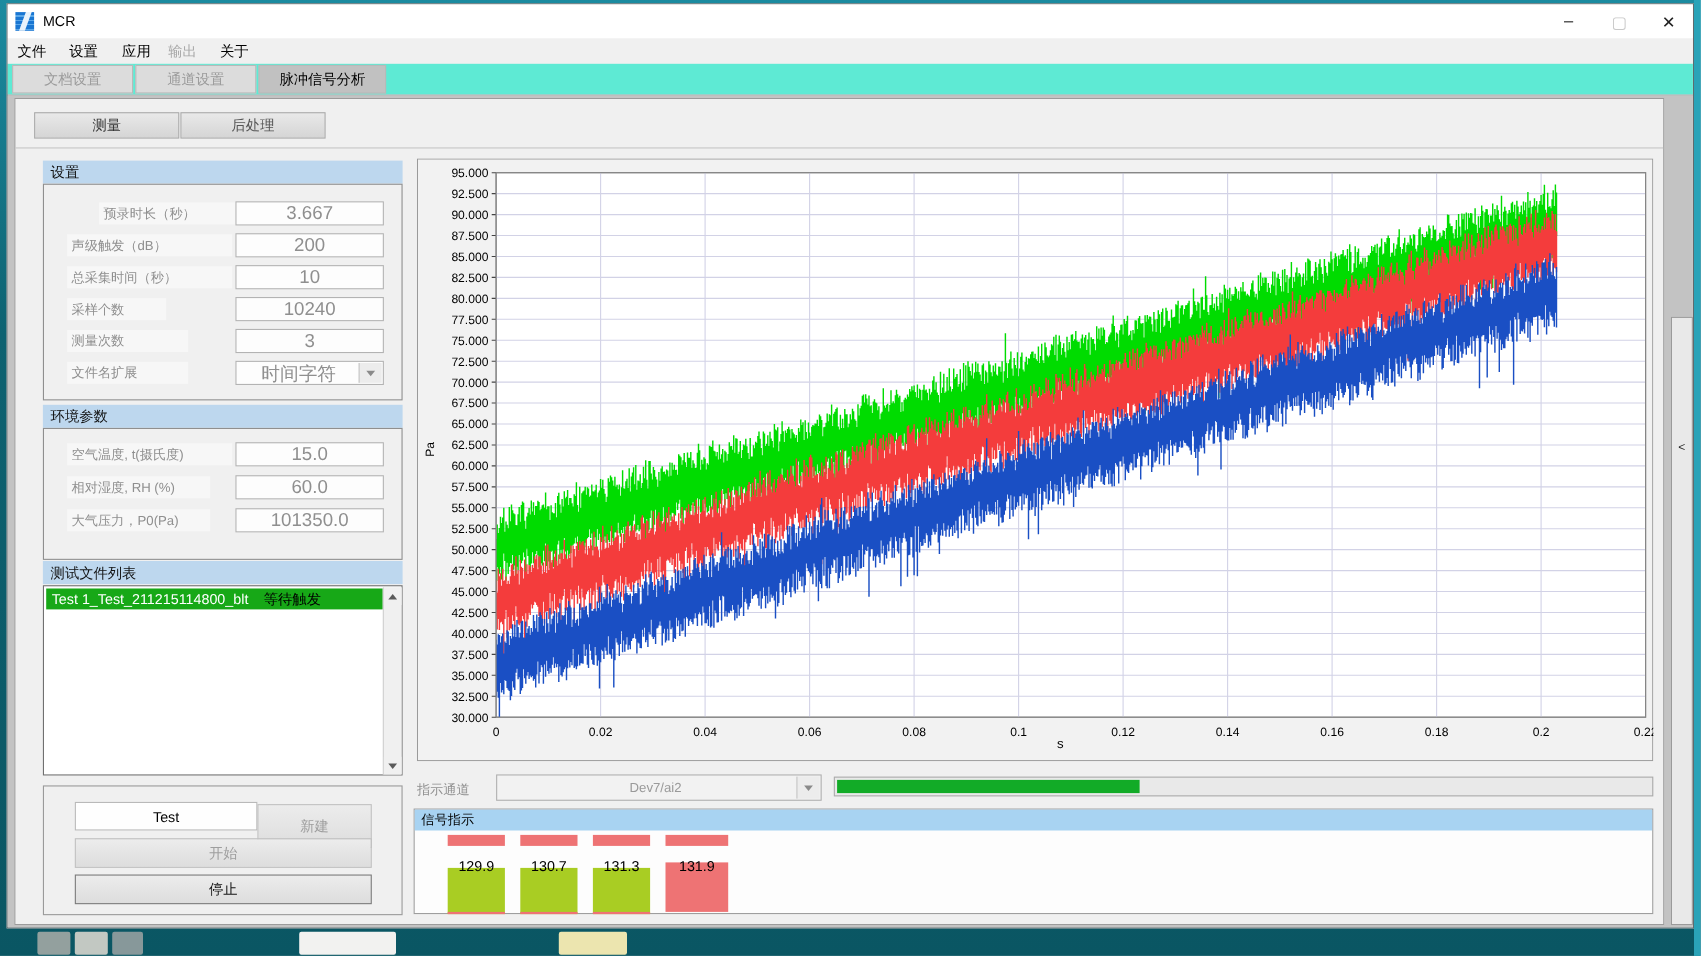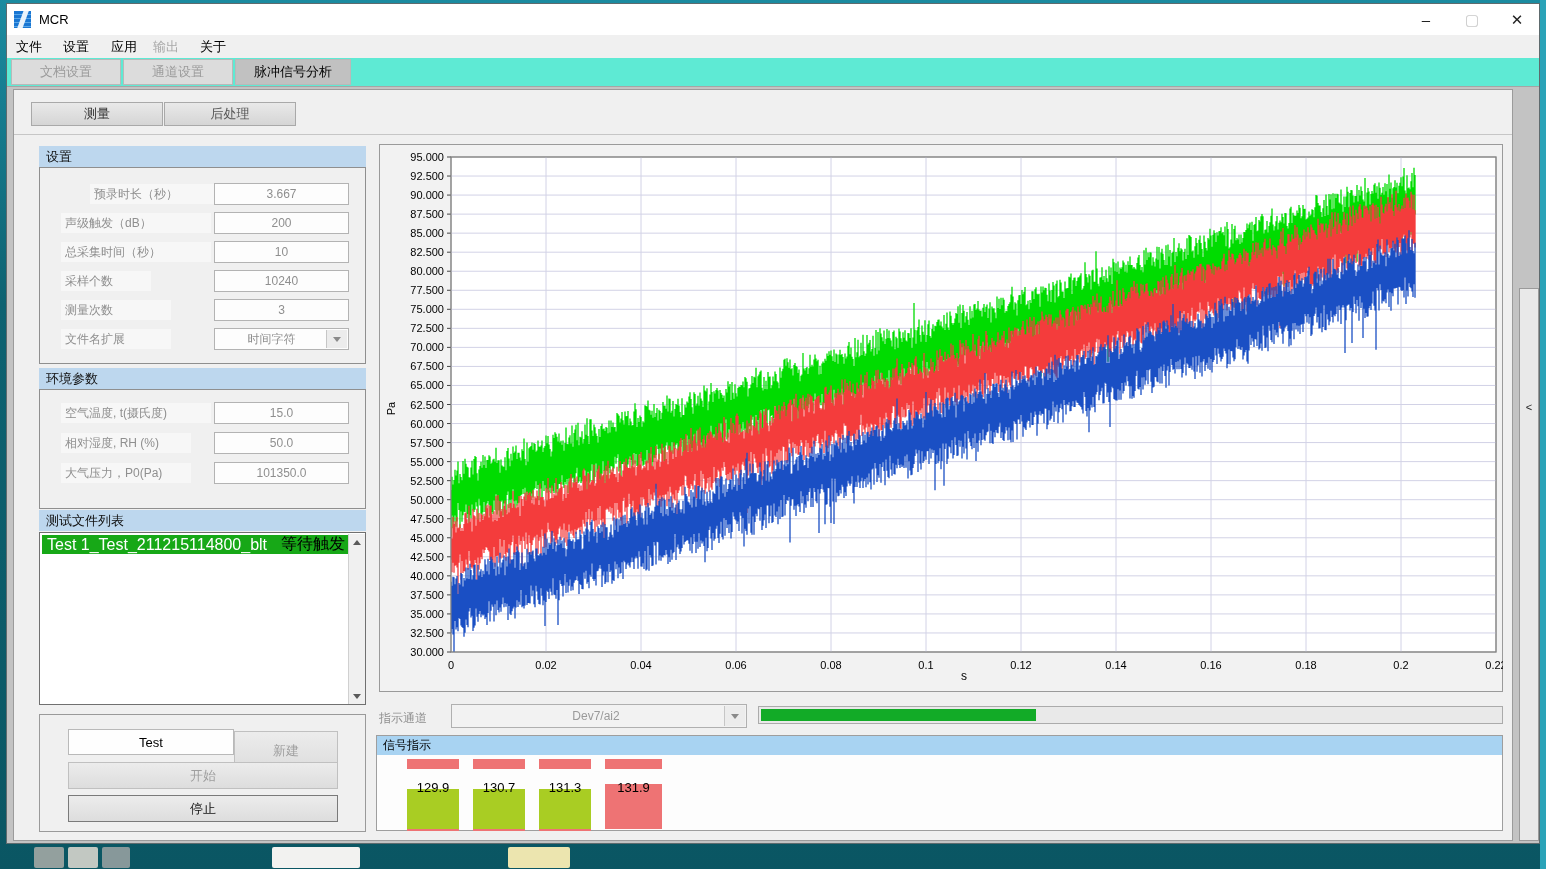--- a/index.html
+++ b/index.html
@@ -29,27 +29,27 @@
   .strip-line{left:0;top:82px;width:1532px;height:1px;background:#a5a5a5;}
   .client{left:0;top:83px;width:1532px;height:756px;background:#c3c3c3;}
   .frame{left:6px;top:85px;width:1500px;height:752px;background:#f0f0f0;border:1px solid #9b9b9b;}
   .subtab{height:24px;background:linear-gradient(180deg,#e9e9e9,#d5d5d5);border:1px solid #a9a9a9;
       display:flex;align-items:center;justify-content:center;font-size:13px;color:#333;text-align:center;}
   .subtab.inactive{color:#555;}
   .divider{background:#c6c6c6;height:1px;}
   .grp-header{height:21px;background:#bdd7ee;color:#111;font-size:13px;display:flex;align-items:center;padding-left:7px;}
   .grp-body{background:#f0f0f0;border:1px solid #8f8f8f;}
   .fld-label{height:20px;background:#f7f7f7;color:#8f8f8f;font-size:12px;display:flex;align-items:center;padding-left:4px;}
-  .fld-value{height:22px;background:#fdfdfd;border:1px solid #b3b3b3;color:#8f8f8f;font-size:12px;
+  .fld-value{height:22px;background:#fdfdfd;border:1px solid #b3b3b3;color:#8f8f8f;font-size:17px;
       display:flex;align-items:center;justify-content:center;}
   .dd-arrow-box{position:absolute;right:1px;top:1px;bottom:1px;width:20px;background:#ececec;border-left:1px solid #c6c6c6;
       display:flex;align-items:center;justify-content:center;}
   .chev{width:0;height:0;border-left:4px solid transparent;border-right:4px solid transparent;border-top:5px solid #8a8a8a;}
   .listbox{background:#ffffff;border:1px solid #707070;}
-  .listrow{background:#17a817;height:19px;display:flex;align-items:center;font-size:16px;}
+  .listrow{background:#17a817;height:19px;display:flex;align-items:center;font-size:13px;}
   .listrow .fname{color:#ffffff;padding-left:5px;}
   .listrow .fstatus{color:#000;margin-left:14px;}
   .sb{background:#f0f0f0;border-left:1px solid #d0d0d0;}
   .sb-btn{position:absolute;left:0;width:16px;height:16px;background:#f0f0f0;display:flex;align-items:center;justify-content:center;}
   .tri-up{width:0;height:0;border-left:4px solid transparent;border-right:4px solid transparent;border-bottom:5px solid #5a5a5a;}
   .tri-down{width:0;height:0;border-left:4px solid transparent;border-right:4px solid transparent;border-top:5px solid #5a5a5a;}
   .btn{display:flex;align-items:center;justify-content:center;font-size:13px;background:linear-gradient(180deg,#ececec,#dddddd);
       border:1px solid #c0c0c0;color:#9e9e9e;}
   .btn.enabled{color:#111;border:1px solid #7a7a7a;}
   .test-input{position:absolute;box-sizing:border-box;background:#fefefe;border:1px solid #b9b9b9;color:#000;
@@ -139,21 +139,21 @@
       </span>
   </div>
 
   <div class="abs grp-header" style="left:32px;top:364px;width:327px;">环境参数</div>
   <div class="abs grp-body" style="left:32px;top:385px;width:327px;height:120px;"></div>
 
   <div class="abs fld-label" style="left:54px;top:399px;width:150px;">空气温度, t(摄氏度)</div>
   <div class="abs fld-value" style="left:207px;top:398px;width:135px;">15.0</div>
 
   <div class="abs fld-label" style="left:54px;top:429px;width:130px;">相对湿度, RH (%)</div>
-  <div class="abs fld-value" style="left:207px;top:428px;width:135px;">50.0</div>
+  <div class="abs fld-value" style="left:207px;top:428px;width:135px;">60.0</div>
 
   <div class="abs fld-label" style="left:54px;top:459px;width:130px;">大气压力，P0(Pa)</div>
   <div class="abs fld-value" style="left:207px;top:458px;width:135px;">101350.0</div>
 
   <div class="abs grp-header" style="left:32px;top:506px;width:327px;">测试文件列表</div>
   <div class="abs listbox" style="left:32px;top:528px;width:327px;height:173px;">
     <div class="abs listrow" style="left:2px;top:2px;width:306px;">
       <span class="fname">Test 1_Test_211215114800_blt</span>
       <span class="fstatus">等待触发</span>
     </div>

